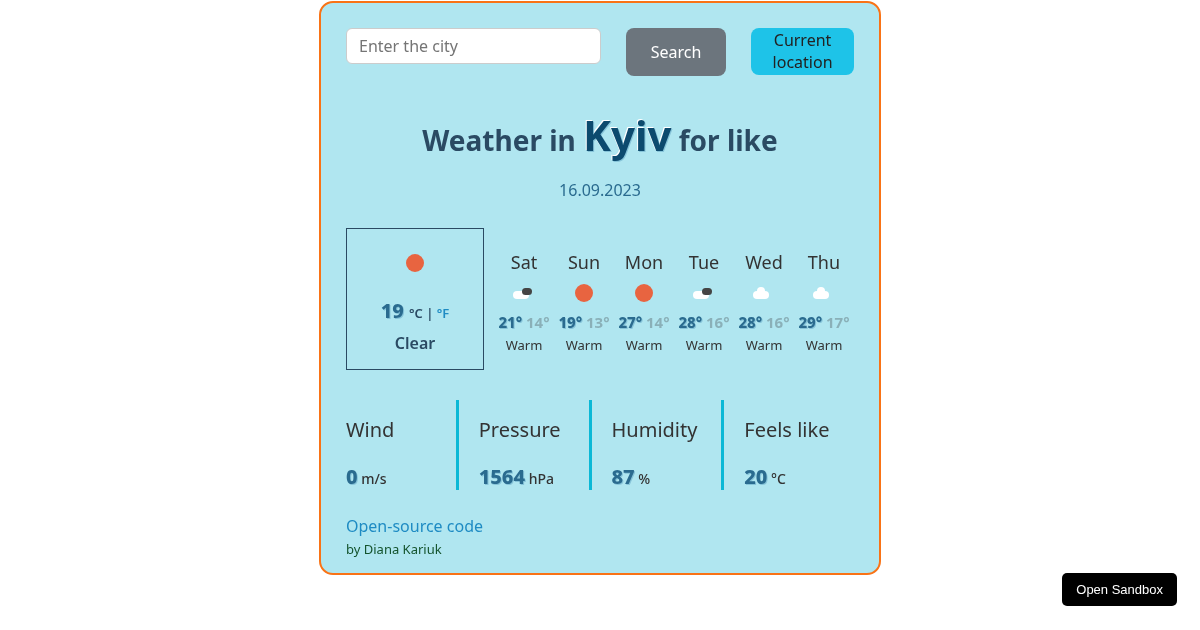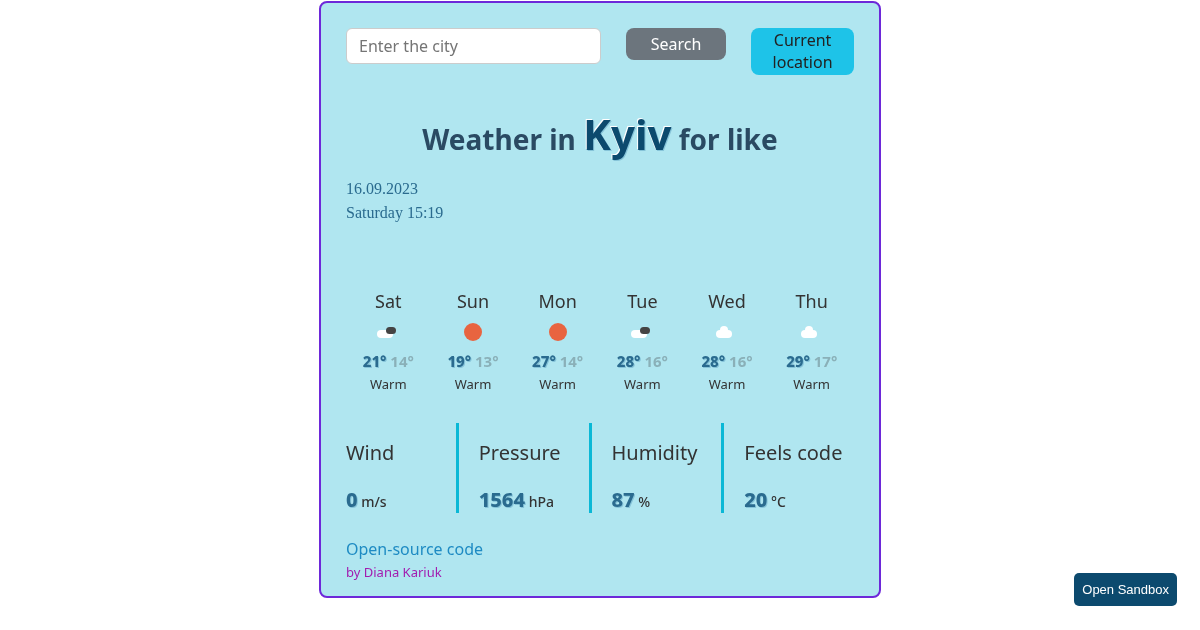--- a/index.html
+++ b/index.html
@@ -8,22 +8,22 @@
       background: #fff;
       width: 1200px;
       height: 630px;
       position: relative;
     }
     .weather-card {
       position: absolute;
       left: 319px;
       top: 1px;
       width: 562px;
-      border: 2px solid #6d28d9;
-      border-radius: 8px;
+      border: 2px solid #f97316;
+      border-radius: 14px;
       background: #b0e6f0;
       padding: 25px 25px 15px 25px;
     }
     .top-row {
       display: flex;
       gap: 25px;
       align-items: flex-start;
       margin-bottom: 30px;
     }
     .city-input {
@@ -33,21 +33,21 @@
       border-radius: 6px;
       padding: 0 12px;
       font-size: 16px;
       font-family: inherit;
       background: #fff;
       color: #333;
     }
     .city-input::placeholder { color: #757575; }
     .search-btn {
       width: 116px;
-      height: 32px;
+      height: 48px;
       background: #6c757d;
       color: #fff;
       border: none;
       border-radius: 8px;
       font-size: 16px;
       font-family: inherit;
       cursor: pointer;
     }
     .current-loc-btn {
       width: 116px;
@@ -68,25 +68,25 @@
       color: #2a4a63;
       margin-bottom: 15px;
     }
     .title-city {
       font-size: 42px;
       font-weight: 700;
       color: #0c4a6e;
       text-shadow: 1px 1px 0 #86c4d9, -1px -1px 0 #fff;
     }
     .date-block {
+      text-align: center;
       color: #2a6b8f;
       font-size: 16px;
-      margin-bottom: 42px;
+      margin-bottom: 26px;
       line-height: 1.5;
-      font-family: Liberation Serif, serif;
     }
     .forecast-row {
       display: flex;
       gap: 0;
       margin-bottom: 30px;
     }
     .today-card {
       width: 138px;
       border: 1px solid #2a4a63;
       padding: 25px 10px 15px 10px;
@@ -130,30 +130,30 @@
       flex: 1;
       border-left: 3px solid #0ab8d6;
       padding-left: 20px;
     }
     .metric:first-child { border-left: none; padding-left: 0; }
     .metric-label { font-size: 20px; color: #333; margin-bottom: 20px; margin-top: 16px; }
     .metric-value { font-size: 20px; }
     .metric-num { font-weight: 800; color: #2a6b8f; text-shadow: 1px 1px 0 #86c4d9; }
     .metric-unit { font-size: 14px; color: #333; font-weight: 500; }
     .footer-link { color: #1e8bc3; font-size: 16px; margin-bottom: 3px; cursor:pointer; }
-    .footer-author { color: #a21caf; font-size: 13px; }
+    .footer-author { color: #14532d; font-size: 13px; }
     .sandbox-btn {
       position: absolute;
       right: 23px;
       bottom: 24px;
-      background: #0c4a6e;
+      background: #000000;
       color: #fff;
       border: none;
       border-radius: 5px;
-      padding: 9px 8px;
+      padding: 9px 14px;
       font-size: 13px;
       cursor: pointer;
     }
   </style>
 </head>
 <body>
 
 <div class="weather-card">
 
   <div class="top-row">
@@ -161,24 +161,31 @@
     <button class="search-btn">Search</button>
     <button class="current-loc-btn">Current location</button>
   </div>
 
   <h1 class="title">
     <span>Weather in </span><span class="title-city">Kyiv</span><span> for like</span>
   </h1>
 
   <div class="date-block">
     <div>16.09.2023</div>
-    <div>Saturday 15:19</div>
   </div>
 
   <div class="forecast-row">
+    <div class="today-card">
+      <span class="sun-icon"></span>
+      <div class="today-temp">
+        <span>19</span>
+        <span class="unit-sel">°C</span><span class="unit-sel"> | </span><span class="unit-alt">°F</span>
+      </div>
+      <div class="today-desc">Clear</div>
+    </div>
 
     <div id="forecast-days" style="display:flex; flex:1;">
         <div class="day-col">
           <div class="day-name">Sat</div>
           <div class="day-icon"><span class="cloud-dark"></span></div>
           <div class="day-temps"><span class="temp-hi">21°</span> <span class="temp-lo">14°</span></div>
           <div class="day-desc">Warm</div>
         </div>
         <div class="day-col">
           <div class="day-name">Sun</div>
@@ -226,21 +233,21 @@
         <span class="metric-num">1564</span><span class="metric-unit"> hPa</span>
       </div>
     </div>
     <div class="metric">
       <div class="metric-label">Humidity</div>
       <div class="metric-value">
         <span class="metric-num">87</span><span class="metric-unit"> %</span>
       </div>
     </div>
     <div class="metric">
-      <div class="metric-label">Feels code</div>
+      <div class="metric-label">Feels like</div>
       <div class="metric-value">
         <span class="metric-num">20</span><span class="metric-unit"> °C</span>
       </div>
     </div>
   </div>
 
   <div class="footer-link">Open-source code</div>
   <div class="footer-author">by Diana Kariuk</div>
 </div>
 

